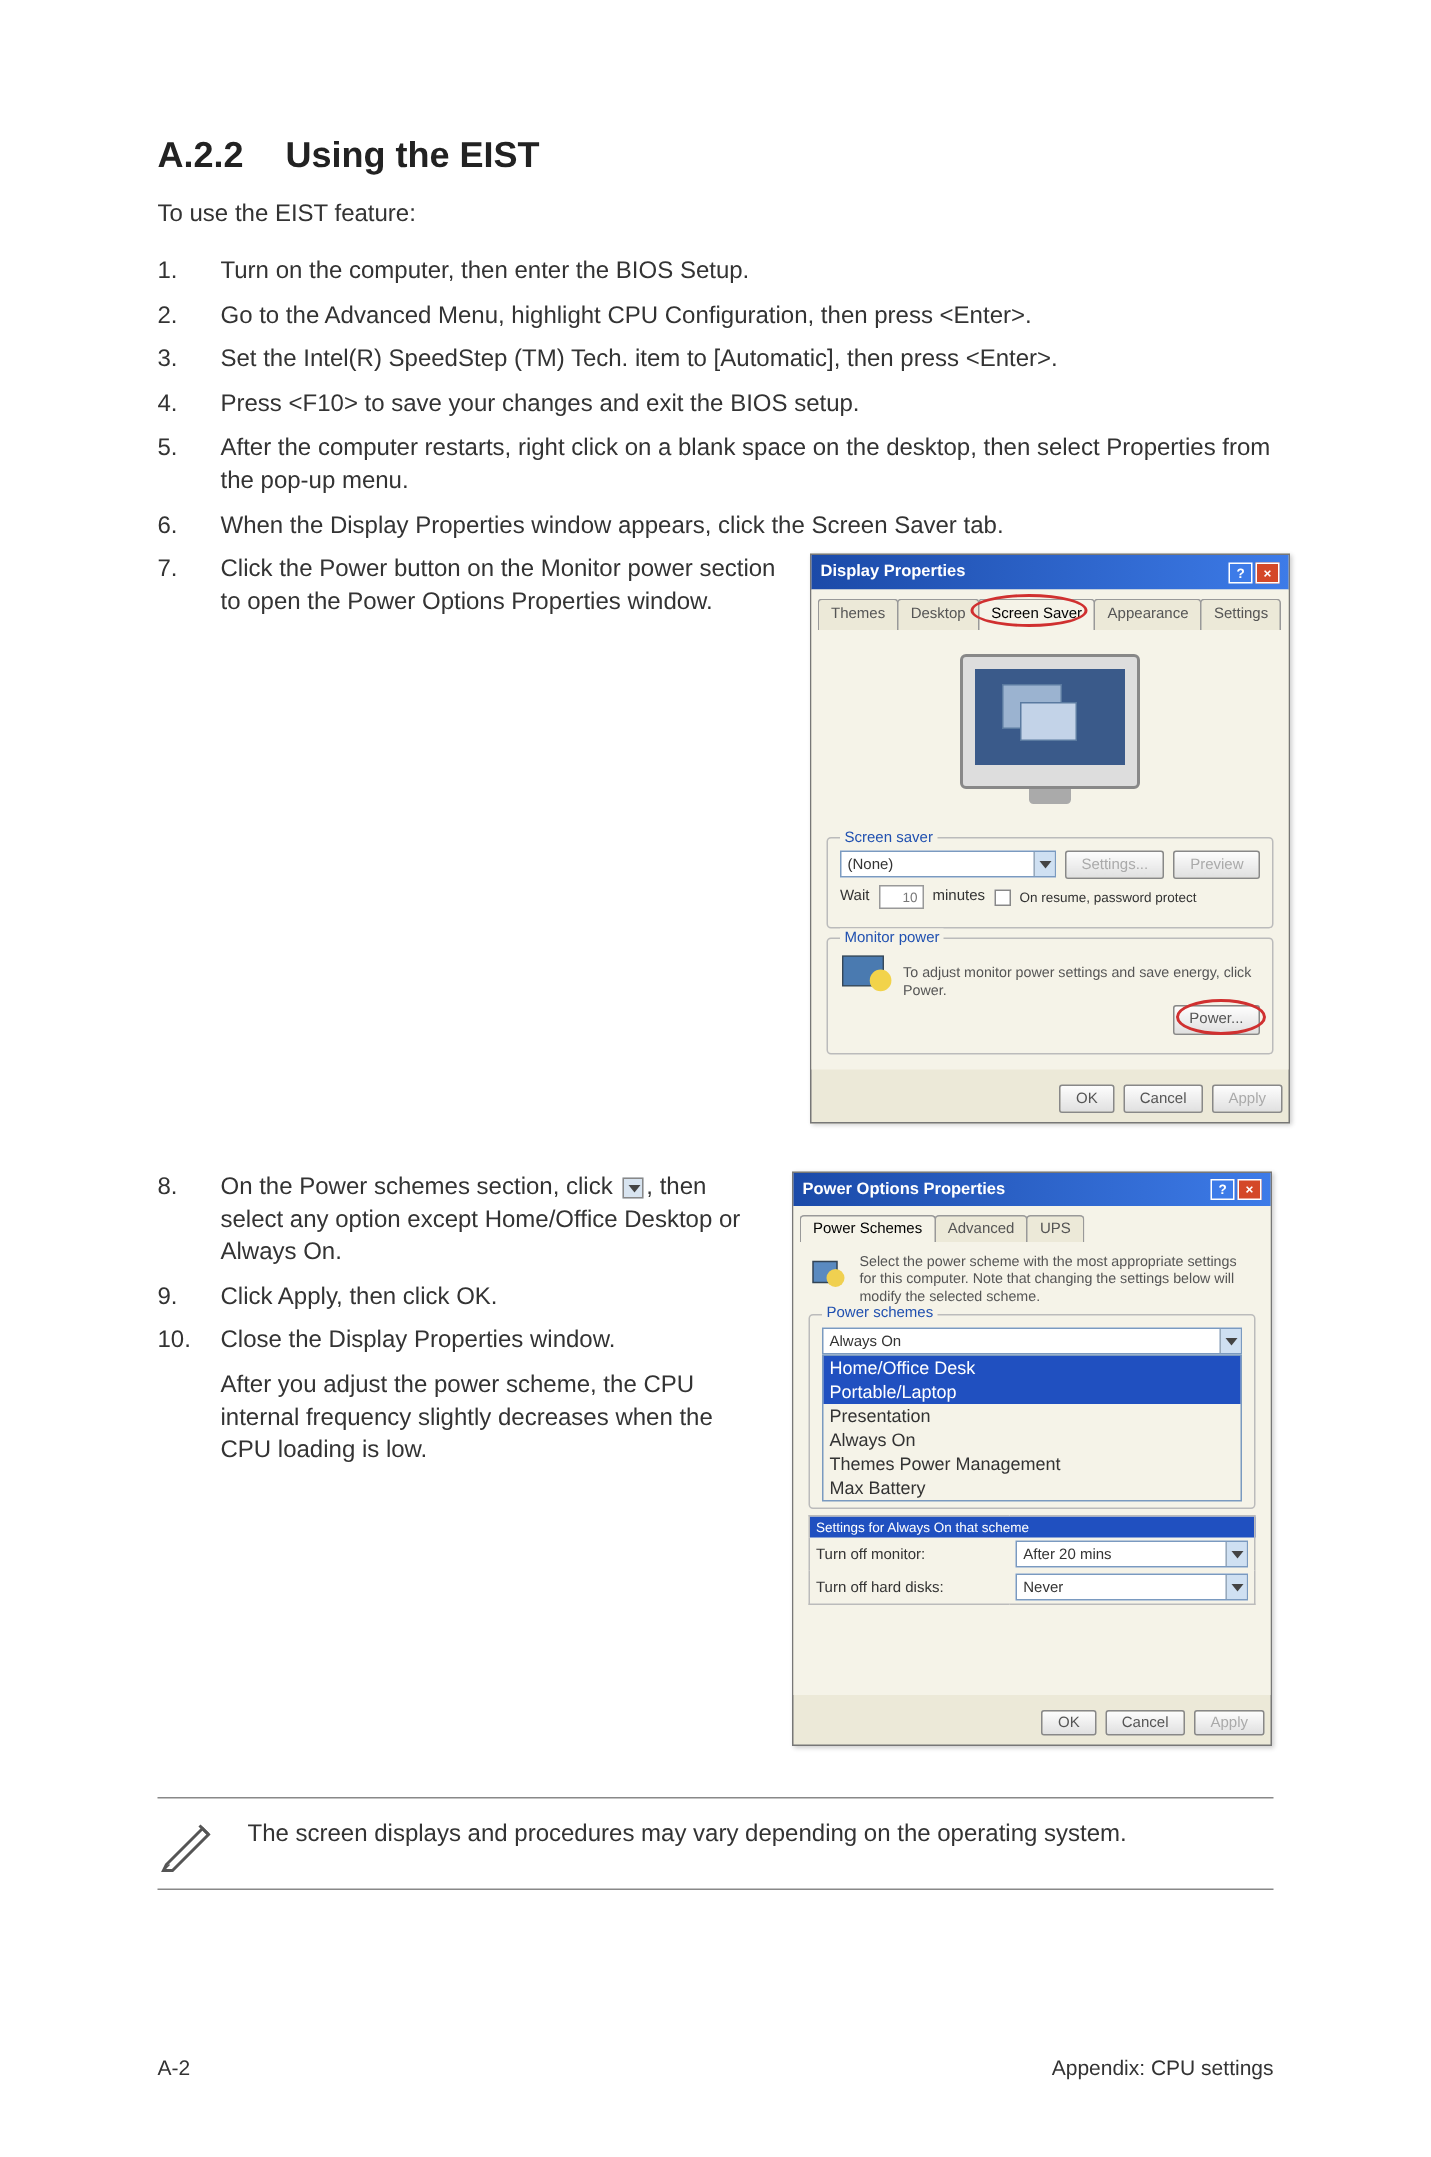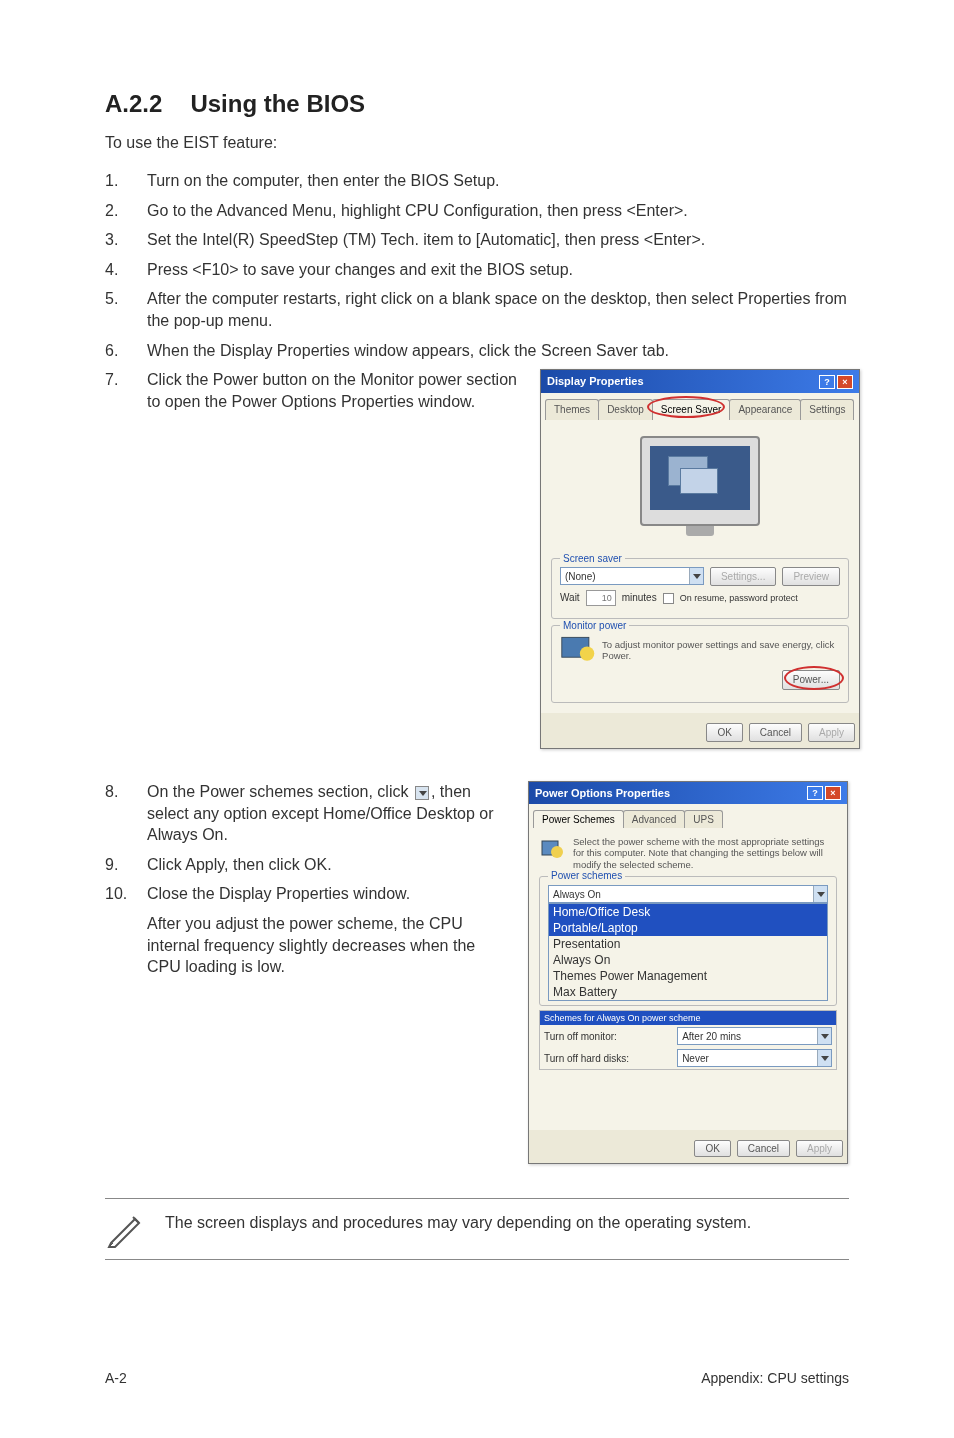--- a/index.html
+++ b/index.html
@@ -344,21 +344,21 @@
       color: #fff;
       font-size: 9px;
     }
   </style>
 </head>
 <body>
 
 <div class="page-content">
 
   <h2 class="section-heading">
-    <span class="num">A.2.2</span><span>Using the BIOS</span>
+    <span class="num">A.2.2</span><span>Using the EIST</span>
   </h2>
 
   <p class="intro-text">To use the EIST feature:</p>
 
   <ol class="steps">
     <li>
         <span class="n">1.</span>
         <span class="t">Turn on the computer, then enter the BIOS Setup.</span>
       </li>
     <li>
@@ -431,21 +431,21 @@
                   <span>Wait</span>
                   <span class="txtfield" style="flex:0 0 30px;text-align:right;">10</span>
                   <span>minutes</span>
                   <span class="checkbox"></span>
                   <span style="font-size:9px;">On resume, password protect</span>
                 </div>
               </div>
 
               <div class="fieldset">
                 <span class="legend">Monitor power</span>
-                <div class="form-row" style="align-items:center;">
+                <div class="form-row" style="align-items:flex-end;">
                   <svg class="monitor-icon" viewBox="0 0 40 32">
                     <rect x="2" y="2" width="30" height="22" fill="#4a7ab0" stroke="#345" stroke-width="1"></rect>
                     <circle cx="30" cy="20" r="8" fill="#f2d34a"></circle>
                   </svg>
                   <span class="desc-text">To adjust monitor power settings and save energy, click Power.</span>
                 </div>
                 <div class="form-row" style="justify-content:flex-end;position:relative;">
                   <span class="btn" style="position:relative;margin-left:48px;">Power...</span>
                   <span class="red-oval" style="right:-4px;top:-4px;width:60px;height:24px;"></span>
                 </div>
@@ -521,21 +521,21 @@
                 <div class="opt">Always On</div>
                 <div class="opt">Themes Power Management</div>
                 <div class="opt">Max Battery</div>
               </div>
             </div>
           </div>
 
           <table class="tbl">
             <tbody>
                 <tr class="hdr">
-                  <td colspan="2">Schemes for Always On power scheme</td>
+                  <td colspan="2">Settings for Always On that scheme</td>
                 </tr>
             <tr>
               <td style="width:45%;">Turn off monitor:</td>
               <td>
                 <div class="select">
                   <span>After 20 mins</span>
                       <span class="arrw"></span>
                 </div>
               </td>
             </tr>

